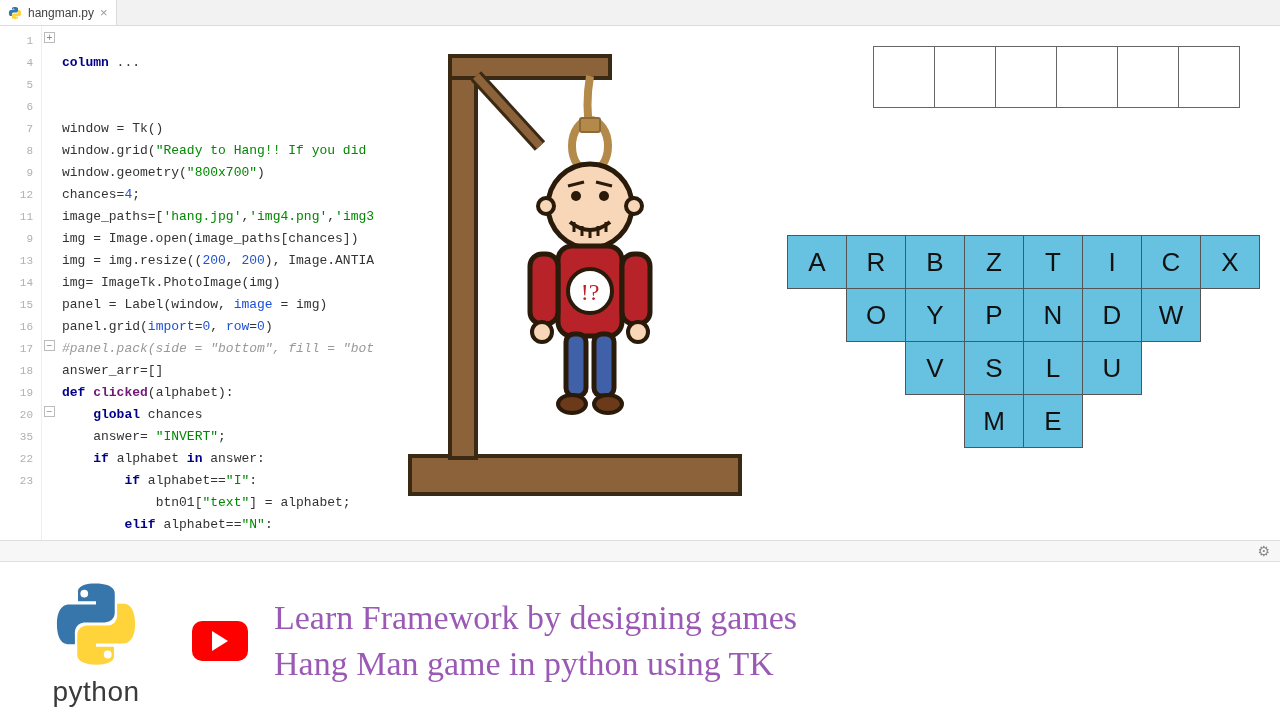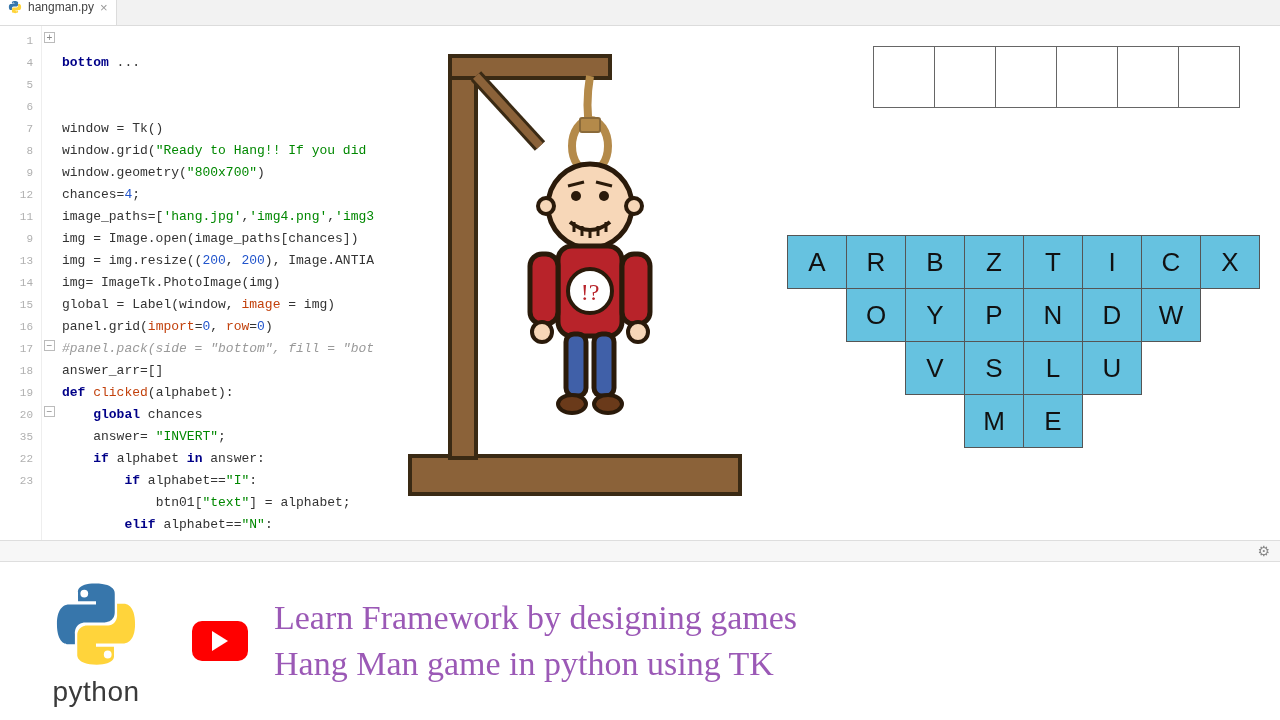--- a/index.html
+++ b/index.html
@@ -1,39 +1,39 @@
 <!DOCTYPE html>
 <html><head>
 <meta charset="utf-8">
 <style>
   * { box-sizing: border-box; margin: 0; padding: 0; }
   body { width: 1280px; height: 720px; font-family: "Segoe UI", Arial, sans-serif; background: #fff; overflow: hidden; position: relative; }
 
   
   .tabbar { height: 26px; background: #f2f2f2; border-bottom: 1px solid #dcdcdc; display: flex; align-items: stretch; }
-  .tab { display: flex; gap: 6px; padding: 0 8px; background: #fff; border-right: 1px solid #dcdcdc; font-size: 12px; color: #444; }
+  .tab { display: flex; align-items: center; gap: 6px; padding: 0 8px; background: #fff; border-right: 1px solid #dcdcdc; font-size: 12px; color: #444; }
   .tab .close { color: #999; font-size: 13px; cursor: pointer; }
   .py-icon { width: 14px; height: 14px; }
 
   
   .main { position: relative; height: 514px; background: #fff; }
 
   
   .editor { position: absolute; left: 0; top: 0; width: 440px; height: 100%; background: #fff; overflow: hidden; }
   .gutter { position: absolute; left: 0; top: 0; width: 42px; height: 100%; background: #fff; border-right: 1px solid #eee; padding-top: 4px; }
   .gutter div { height: 22px; line-height: 22px; font-size: 11px; color: #b0b0b0; text-align: right; padding-right: 8px; font-family: Consolas, "Courier New", monospace; }
   .fold-col { position: absolute; left: 42px; top: 0; width: 16px; height: 100%; }
   .fold-mark { position: absolute; left: 2px; width: 11px; height: 11px; border: 1px solid #bbb; background: #fff; font-size: 10px; line-height: 9px; text-align: center; color: #888; }
   .code { position: absolute; left: 62px; top: 0; right: 0; padding-top: 4px; font-family: Consolas, "Courier New", monospace; font-size: 13px; line-height: 22px; white-space: pre; color: #333; }
   .kw  { color: #000088; font-weight: bold; }
   .str { color: #008800; }
   .num { color: #2255cc; }
-  .fn  { color: #c2410c; }
+  .fn  { color: #701a75; font-weight: bold; }
   .com { color: #999; font-style: italic; }
-  .attr{ color: #c2410c; }
+  .attr{ color: #1d4ed8; }
 
   
   .illus { position: absolute; left: 380px; top: 10px; width: 390px; height: 480px; }
   .illus svg { width: 100%; height: 100%; }
 
   
   .answer-row { position: absolute; right: 40px; top: 20px; display: flex; }
   .answer-row .cell { width: 62px; height: 62px; border: 1px solid #666; background: #fff; margin-left: -1px; }
 
   
@@ -96,32 +96,32 @@
       <div>35</div>
         <div>22</div>
         <div>23</div>
     </div>
     <div class="fold-col">
       <div class="fold-mark" style="top:6px">+</div>
       <div class="fold-mark" style="top:314px">−</div>
       <div class="fold-mark" style="top:380px">−</div>
     </div>
     <div class="code">
-<span class="kw">bottom</span><span> ...</span>
+<span class="kw">column</span><span> ...</span>
 
 
 <span>window = Tk()</span>
 <span>window.grid(</span><span class="str">"Ready to Hang!! If you did</span>
 <span>window.geometry(</span><span class="str">"800x700"</span><span>)</span>
 <span>chances=</span><span class="num">4</span><span>;</span>
 <span>image_paths=[</span><span class="str">'hang.jpg'</span><span>,</span><span class="str">'img4.png'</span><span>,</span><span class="str">'img3</span>
 <span>img = Image.open(image_paths[chances])</span>
 <span>img = img.resize((</span><span class="num">200</span><span>, </span><span class="num">200</span><span>), Image.ANTIA</span>
 <span>img= ImageTk.PhotoImage(img)</span>
-<span>global = Label(window, </span><span class="attr">image</span><span> = img)</span>
+<span>panel = Label(window, </span><span class="attr">image</span><span> = img)</span>
 <span>panel.grid(</span><span class="attr">import</span><span>=</span><span class="num">0</span><span>, </span><span class="attr">row</span><span>=</span><span class="num">0</span><span>)</span>
 <span class="com">#panel.pack(side = "bottom", fill = "bot</span>
 <span>answer_arr=[]</span>
 <span class="kw">def</span><span class="fn"> clicked</span><span>(alphabet):</span>
     <span class="kw">global</span><span> chances</span>
     <span>answer= </span><span class="str">"INVERT"</span><span>;</span>
     <span class="kw">if</span><span> alphabet </span><span class="kw">in</span><span> answer:</span>
         <span class="kw">if</span><span> alphabet==</span><span class="str">"I"</span><span>:</span>
             <span>btn01[</span><span class="str">"text"</span><span>] = alphabet;</span>
         <span class="kw">elif</span><span> alphabet==</span><span class="str">"N"</span><span>:</span>

